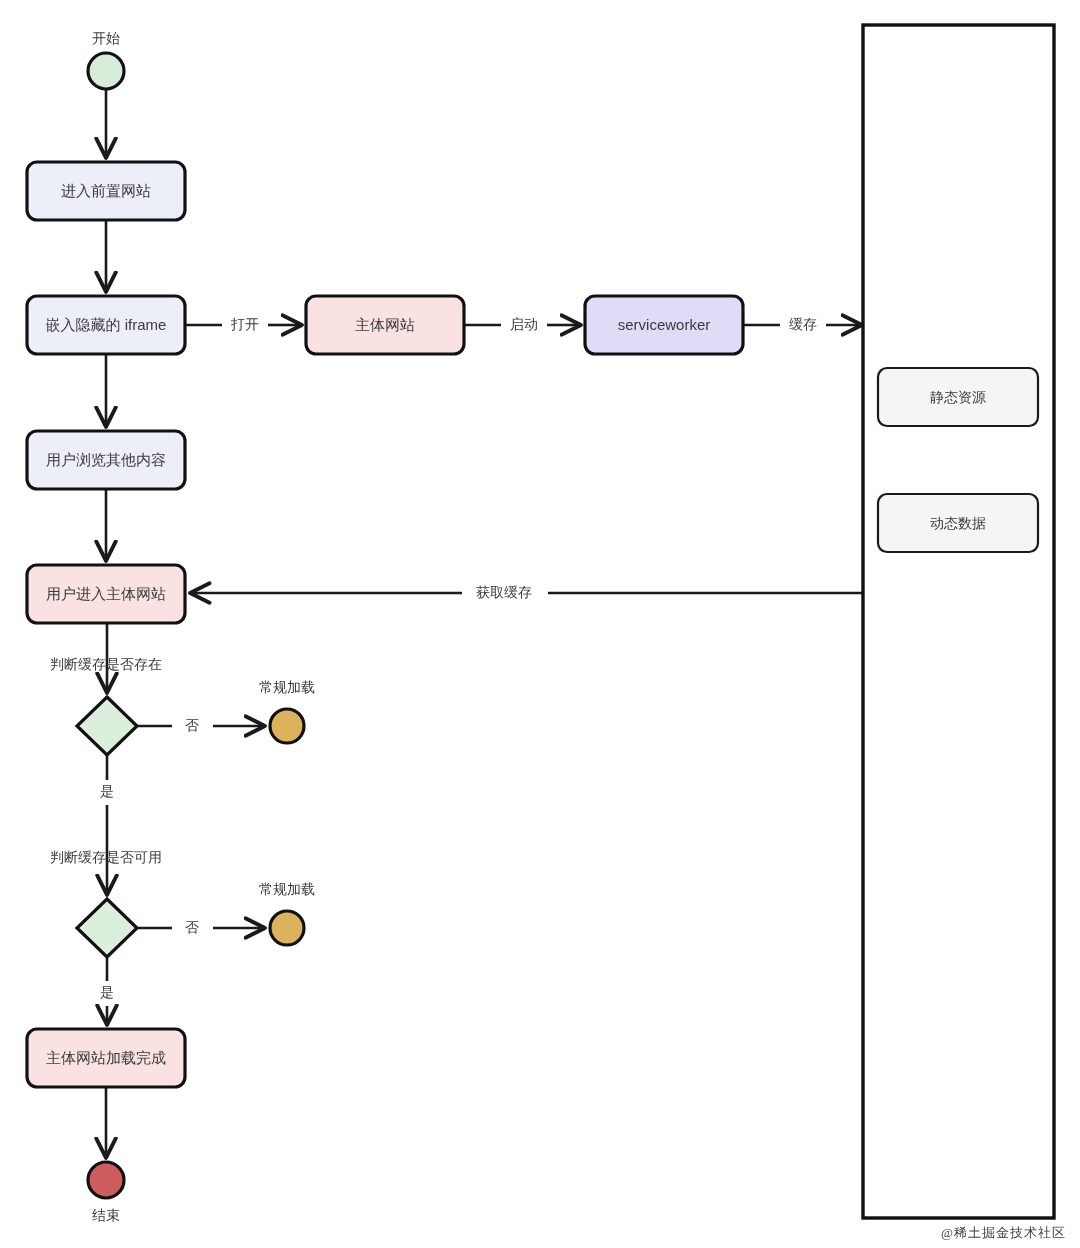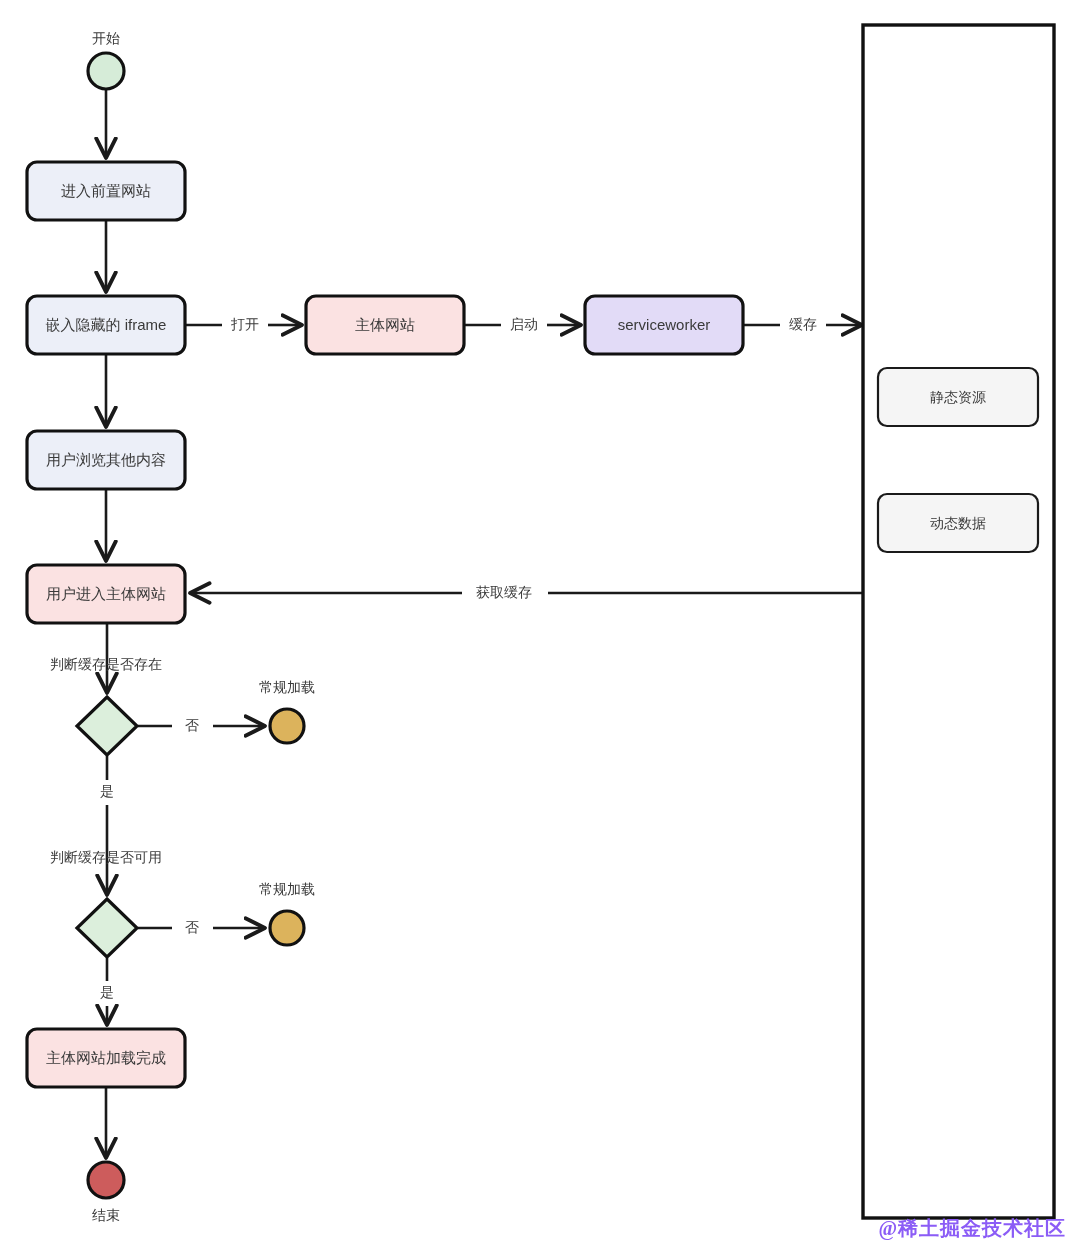--- a/index.html
+++ b/index.html
@@ -68,27 +68,26 @@
   .inner-label {
     font-size: 14px;
     text-anchor: middle;
     dominant-baseline: middle;
     fill: #3a3a3a;
   }
   .watermark {
     position: absolute;
     right: 14px;
     bottom: 6px;
-    font-size: 20px;
-    color: #8b5cf6;
+    font-size: 13px;
+    color: #404040;
     letter-spacing: 1px;
     font-family: "Liberation Serif", "DejaVu Serif", serif;
     user-select: none;
     white-space: nowrap;
-    font-weight: bold;
   }
 </style>
 </head>
 <body>
 
 <div id="canvas">
 
   <svg class="layer" viewBox="0 0 1080 1248">
     <defs>
       <marker id="arrow" viewBox="0 0 12 12" refX="10" refY="6" markerWidth="9" markerHeight="9" orient="auto-start-reverse">

